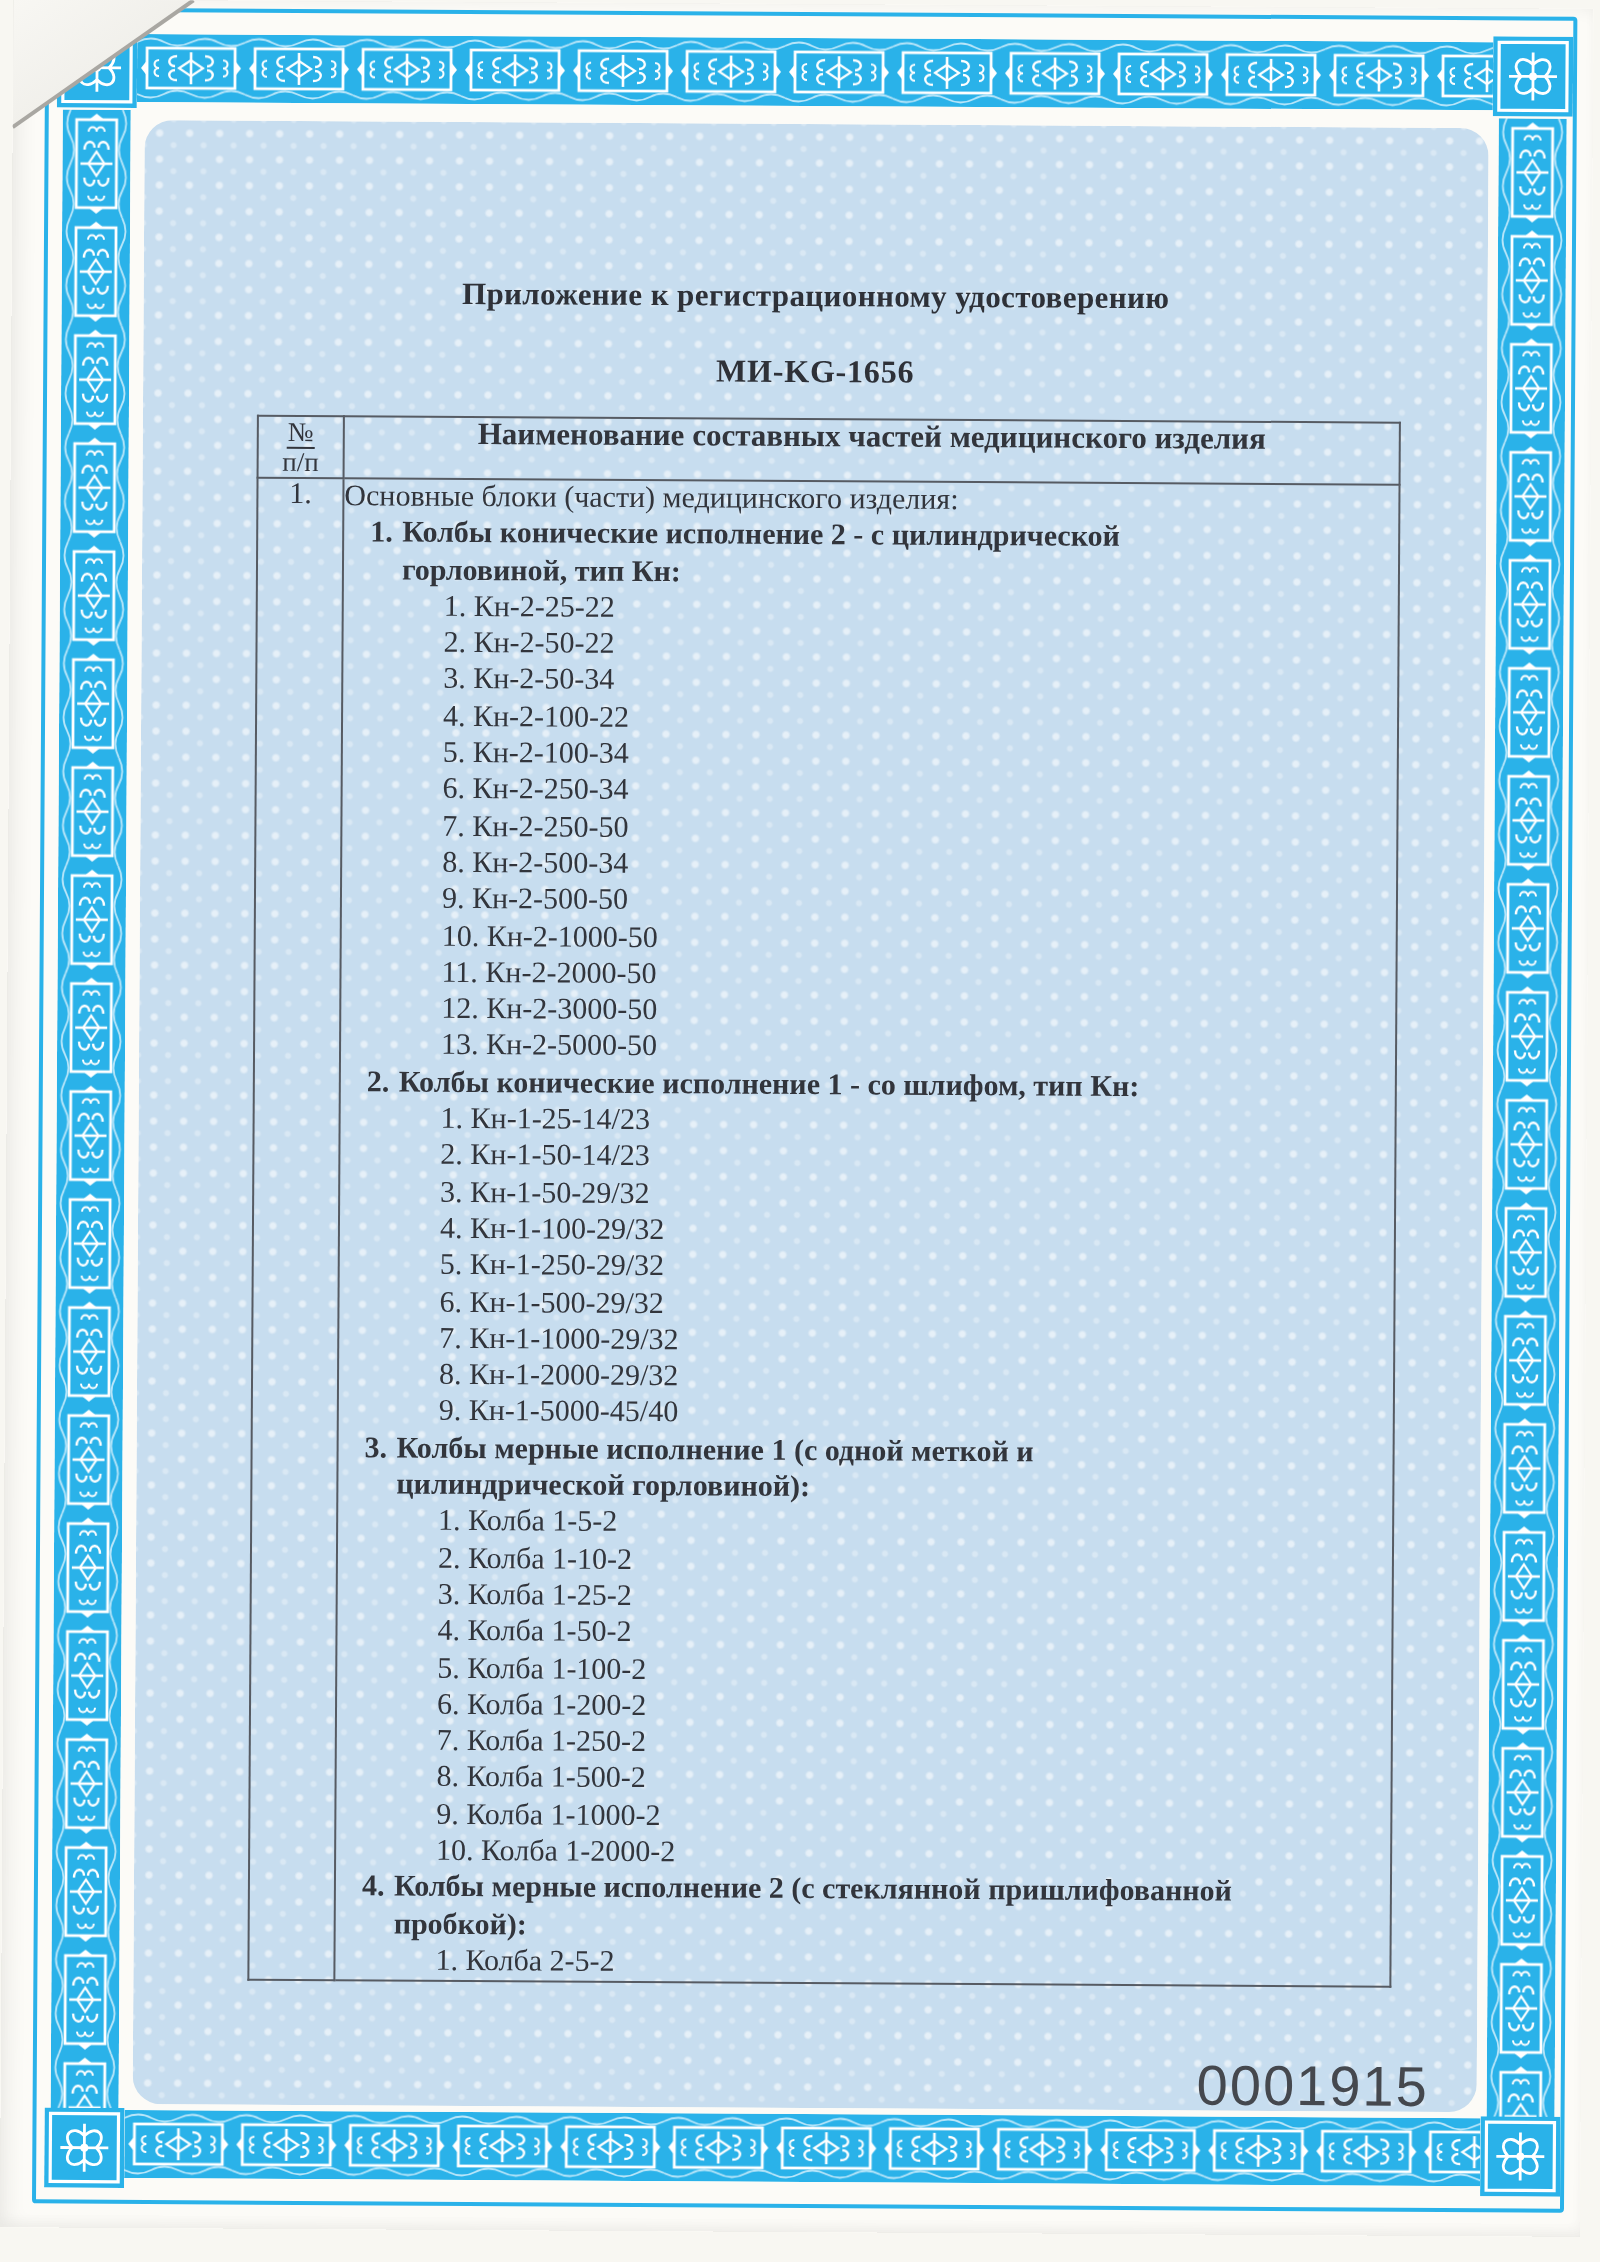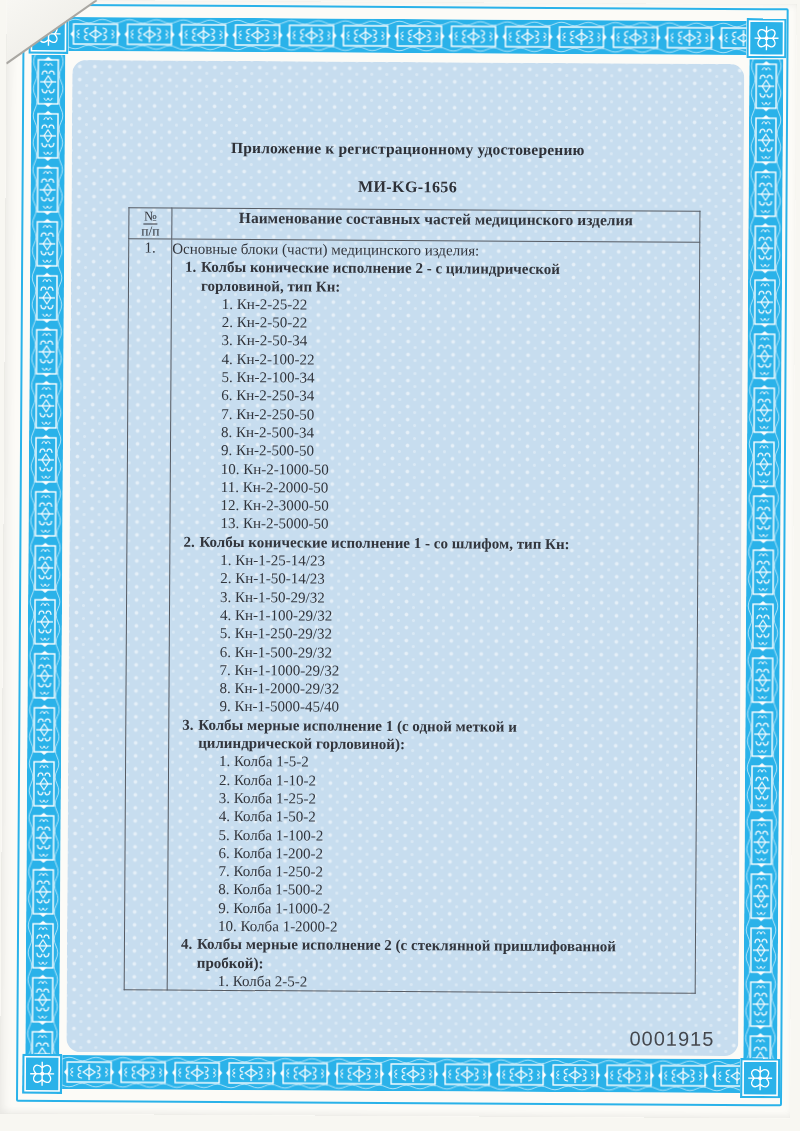--- a/index.html
+++ b/index.html
@@ -58,21 +58,21 @@
   td.row-num { text-align:center; padding-top:3px; font-size:15px; }
   td.row-body { padding:3px 4px 9px 8px; }
   .intro-line { line-height:18.3px; }
   .group-row { display:flex; margin-left:13px; font-weight:bold; line-height:18.3px; }
   .group-number { width:16px; flex:none; }
   .group-title div { line-height:18.3px; }
   .group-items { margin-left:50px; }
   .item-line { line-height:18.3px; }
   .serial {
     position:absolute; right:24px; top:964px;
-    font-family:"Liberation Sans", sans-serif; font-size:20px;
+    font-family:"Liberation Sans", sans-serif; font-size:28px;
     color:#45484e; letter-spacing:1px;
   }
   .fold { position:absolute; left:0; top:0; z-index:10; display:block; }
 </style>
 </head>
 <body>
 
 <div class="paper">
 
   <div class="outer-rule"></div>

